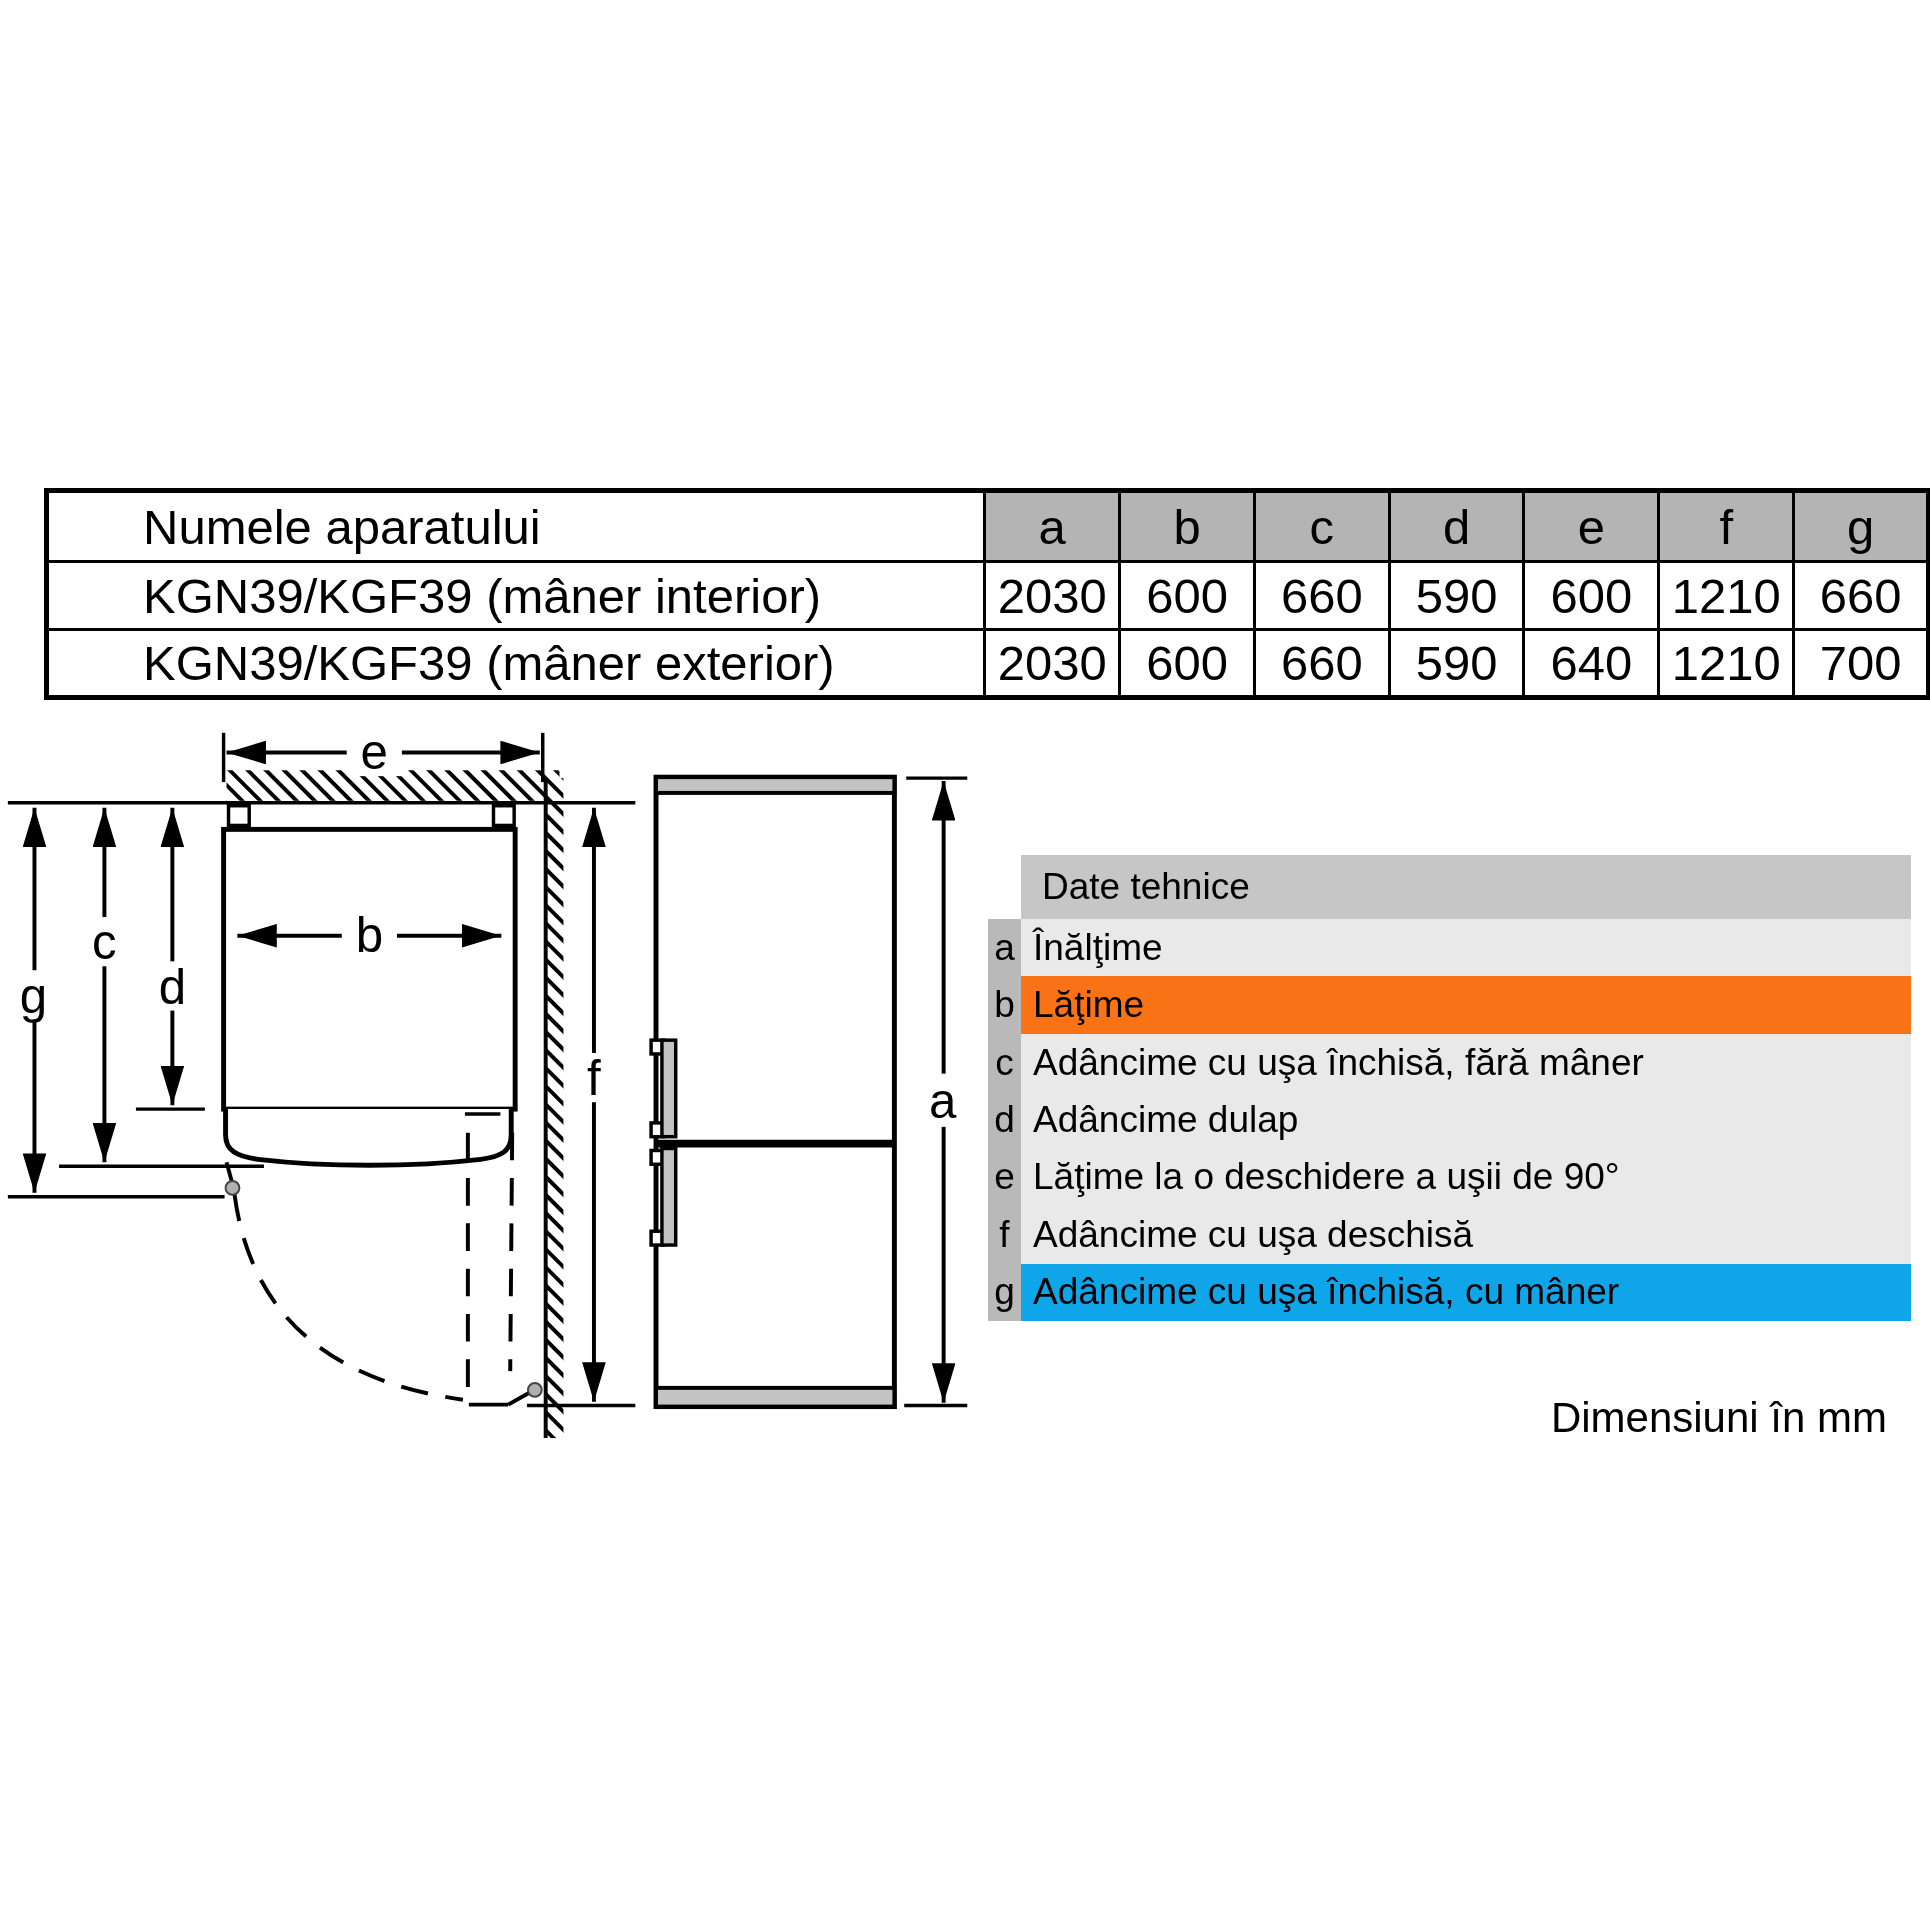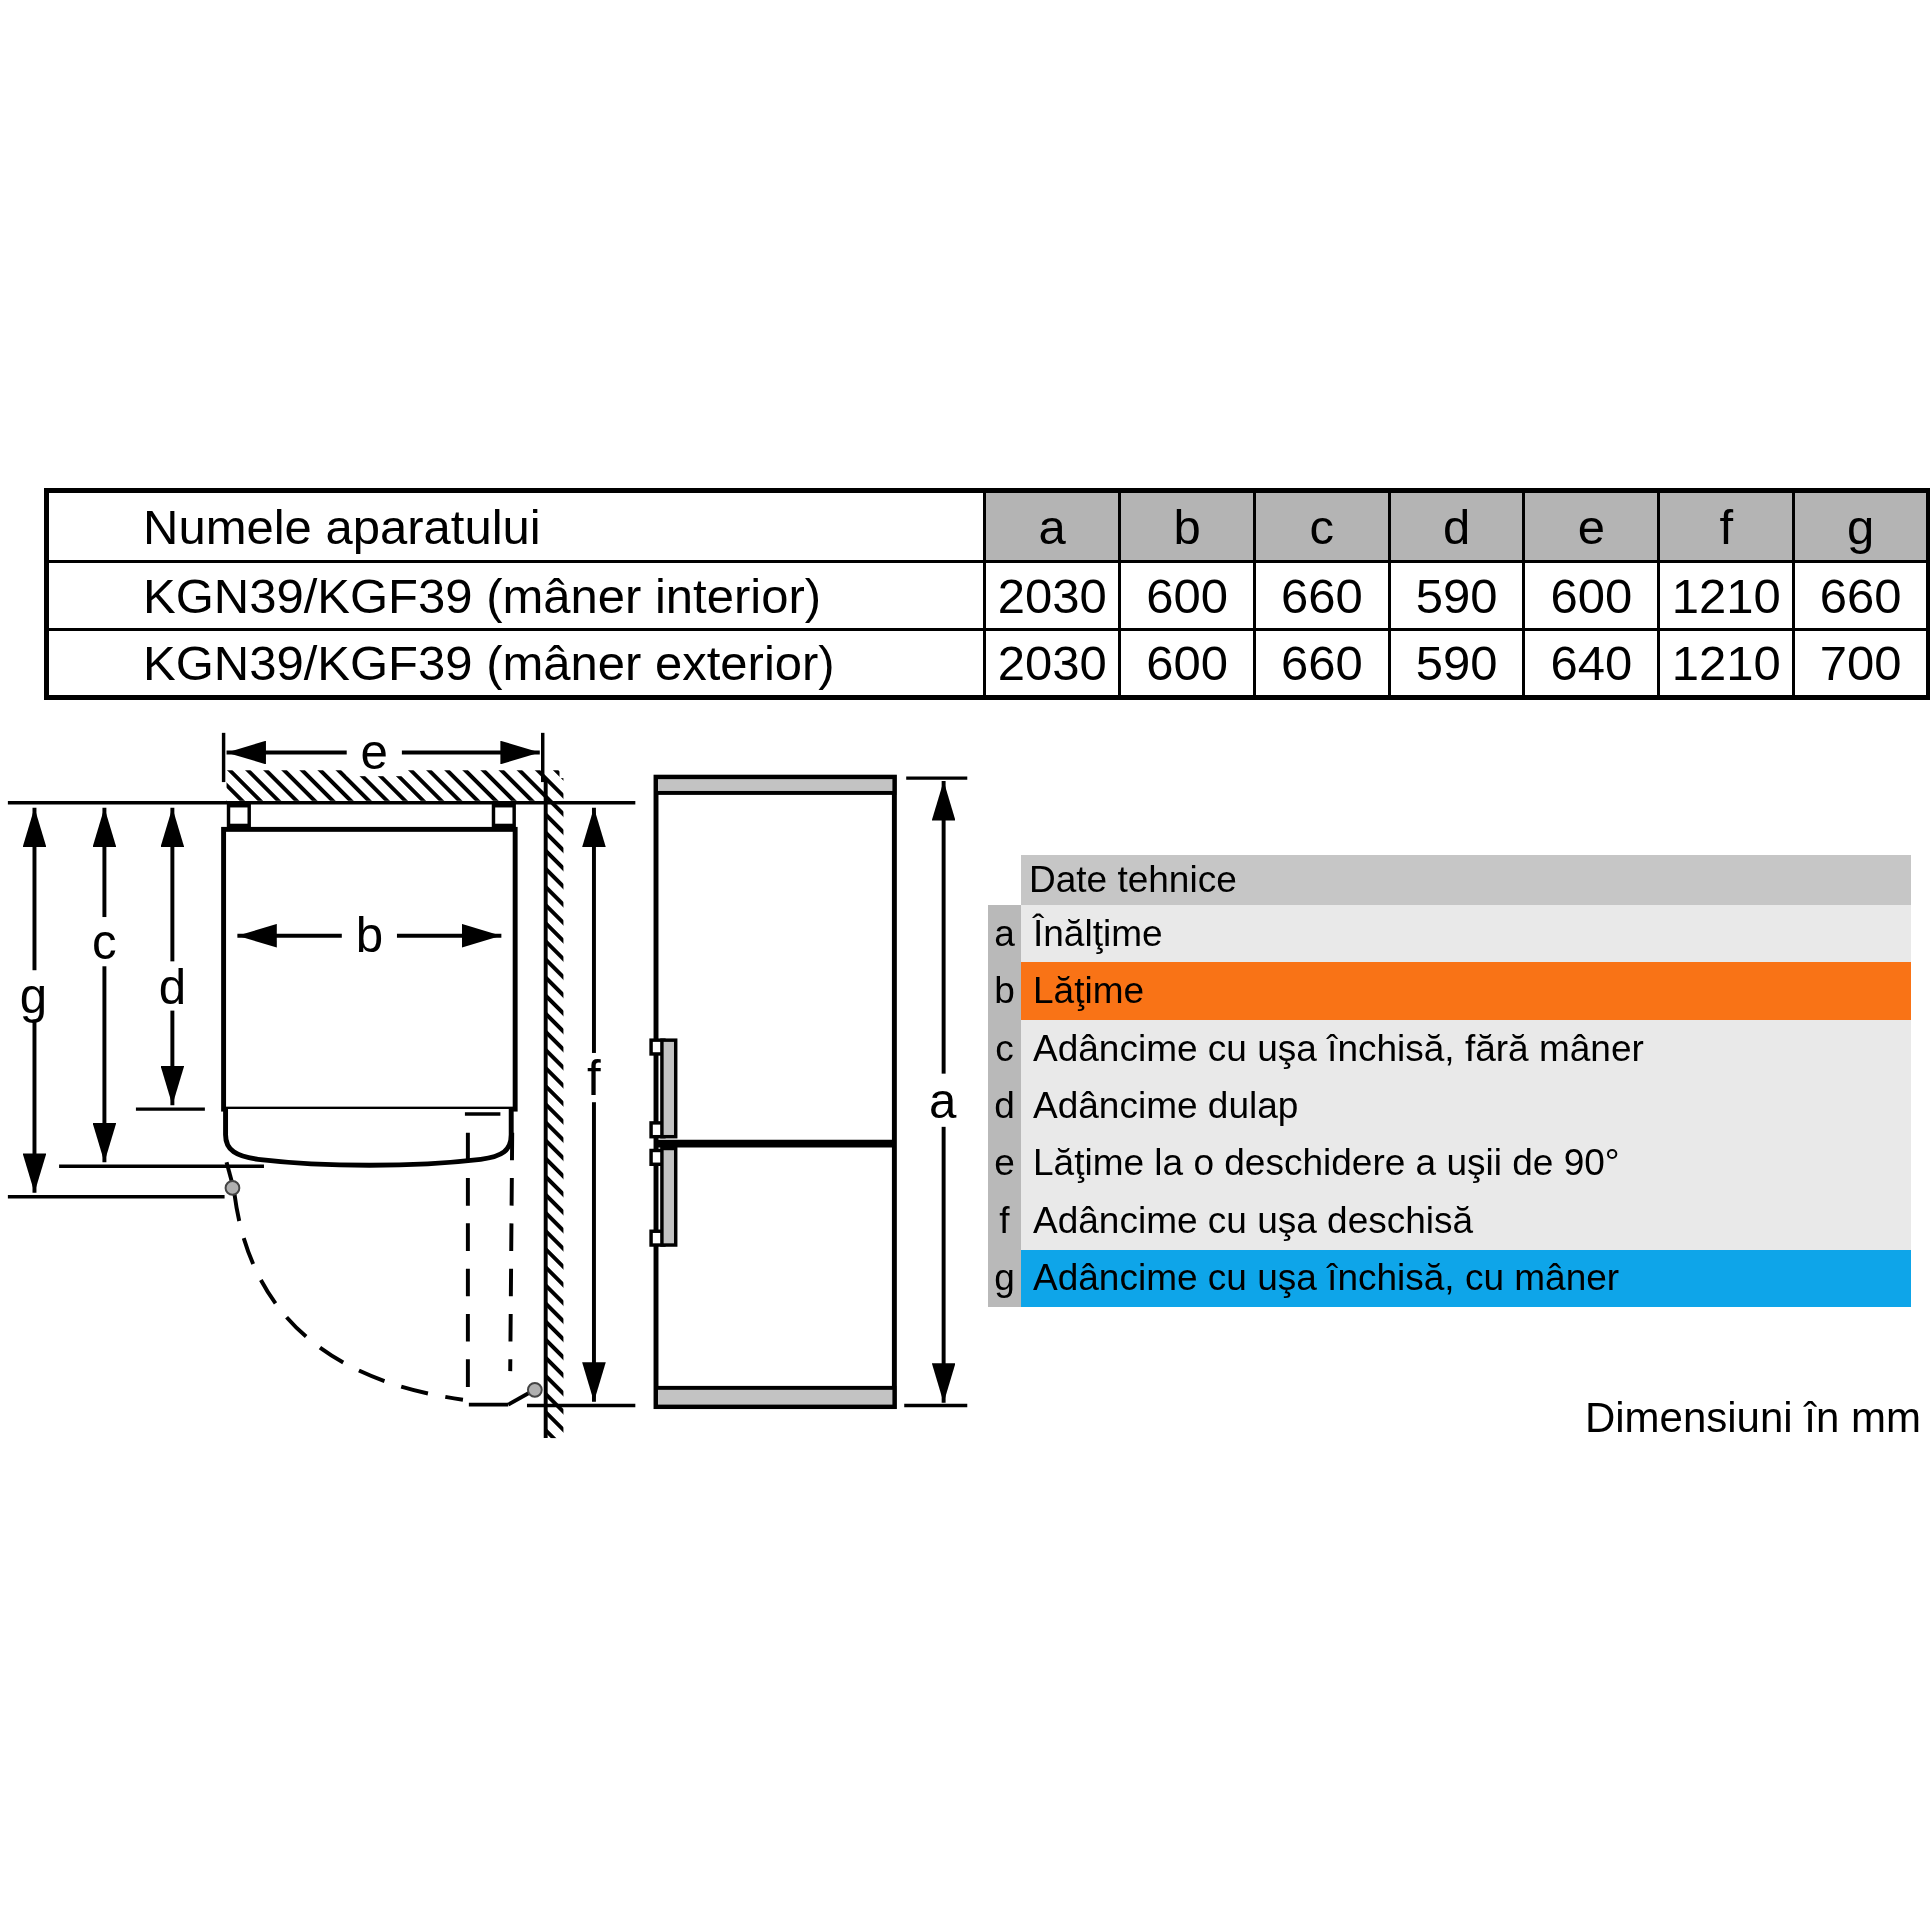--- a/index.html
+++ b/index.html
@@ -10,30 +10,30 @@
   table.dims{position:absolute;left:44px;top:488px;border-collapse:collapse;table-layout:fixed;
              border:5.9px solid #000;}
   table.dims td{border:3.9px solid #000;font-size:49px;vertical-align:middle;overflow:hidden;white-space:nowrap;}
   table.dims .name{padding-left:94px;text-align:left;background:#fff;}
   table.dims .hdr{text-align:center;}
   table.dims .val{text-align:center;background:#fff;}
   tr.hrow{height:71px;} tr.drow{height:68px;}
 
   
   .legend{position:absolute;left:988px;top:855px;width:923px;}
-  .legend-header{height:50px;margin-left:33px;display:flex;align-items:center;
-                 padding-left:8px;box-sizing:border-box;font-size:37px;}
+  .legend-header{height:64px;margin-left:33px;display:flex;align-items:center;
+                 padding-left:21px;box-sizing:border-box;font-size:37px;}
   .legend-body{height:402px;display:flex;flex-direction:column;}
   .legend-row{flex:1;display:flex;}
   .legend-key{width:33px;display:flex;align-items:center;justify-content:center;
               font-size:37px;flex:none;}
   .legend-label{flex:1;display:flex;align-items:center;padding-left:12px;font-size:37px;}
 
   
-  .footnote{position:absolute;left:1517px;top:1394px;width:404px;text-align:right;font-size:42px;}
+  .footnote{position:absolute;left:1483px;top:1394px;width:404px;text-align:right;font-size:42px;}
 
   
   svg.diagram{position:absolute;left:0;top:719px;}
   svg.diagram text{font-family:"Liberation Sans", sans-serif;font-size:50px;}
 </style>
 </head>
 <body>
 
 <div class="page">
 

